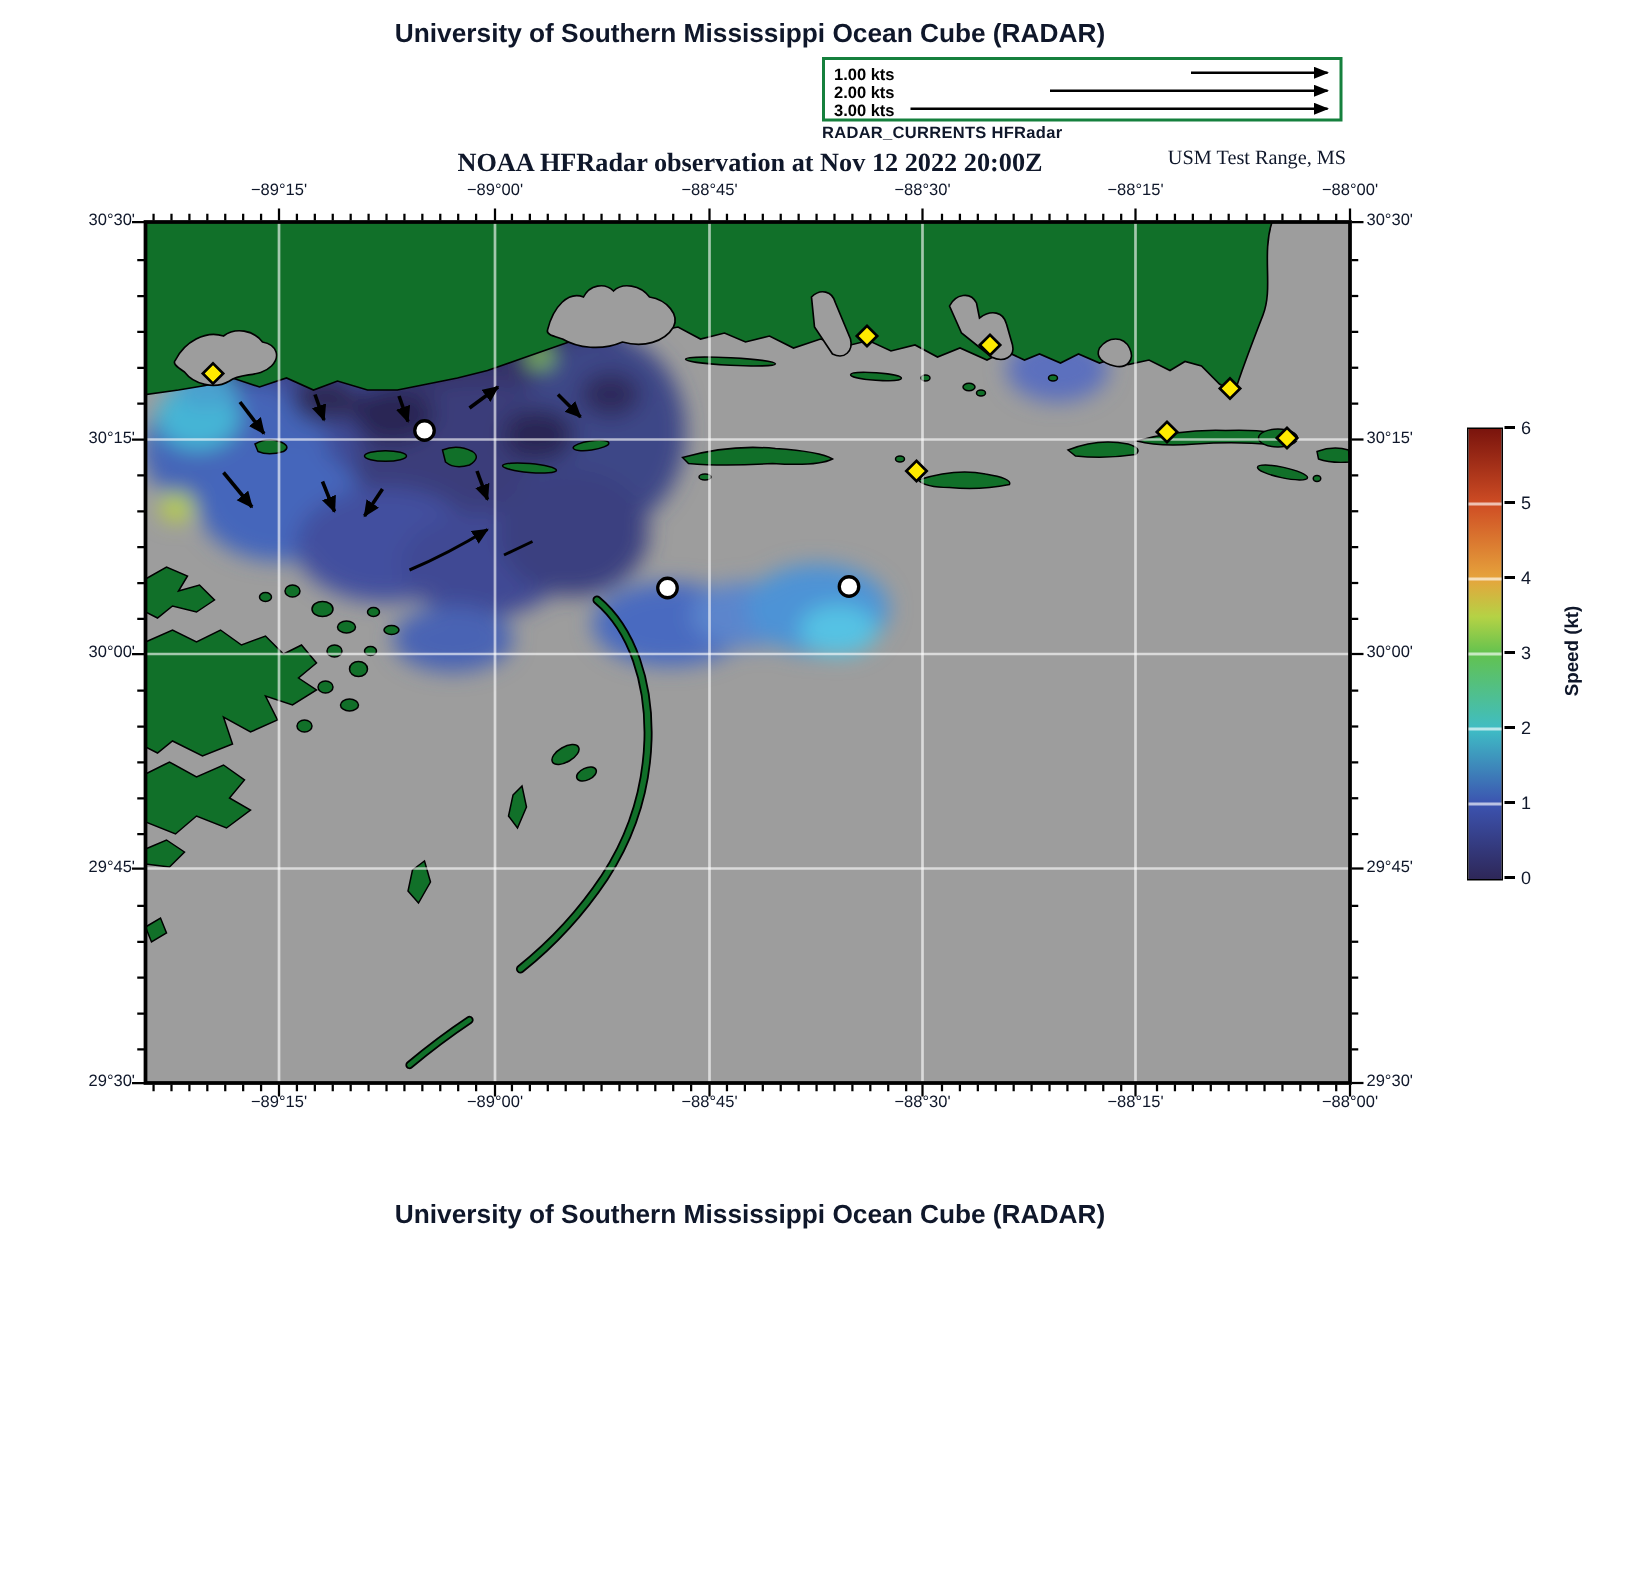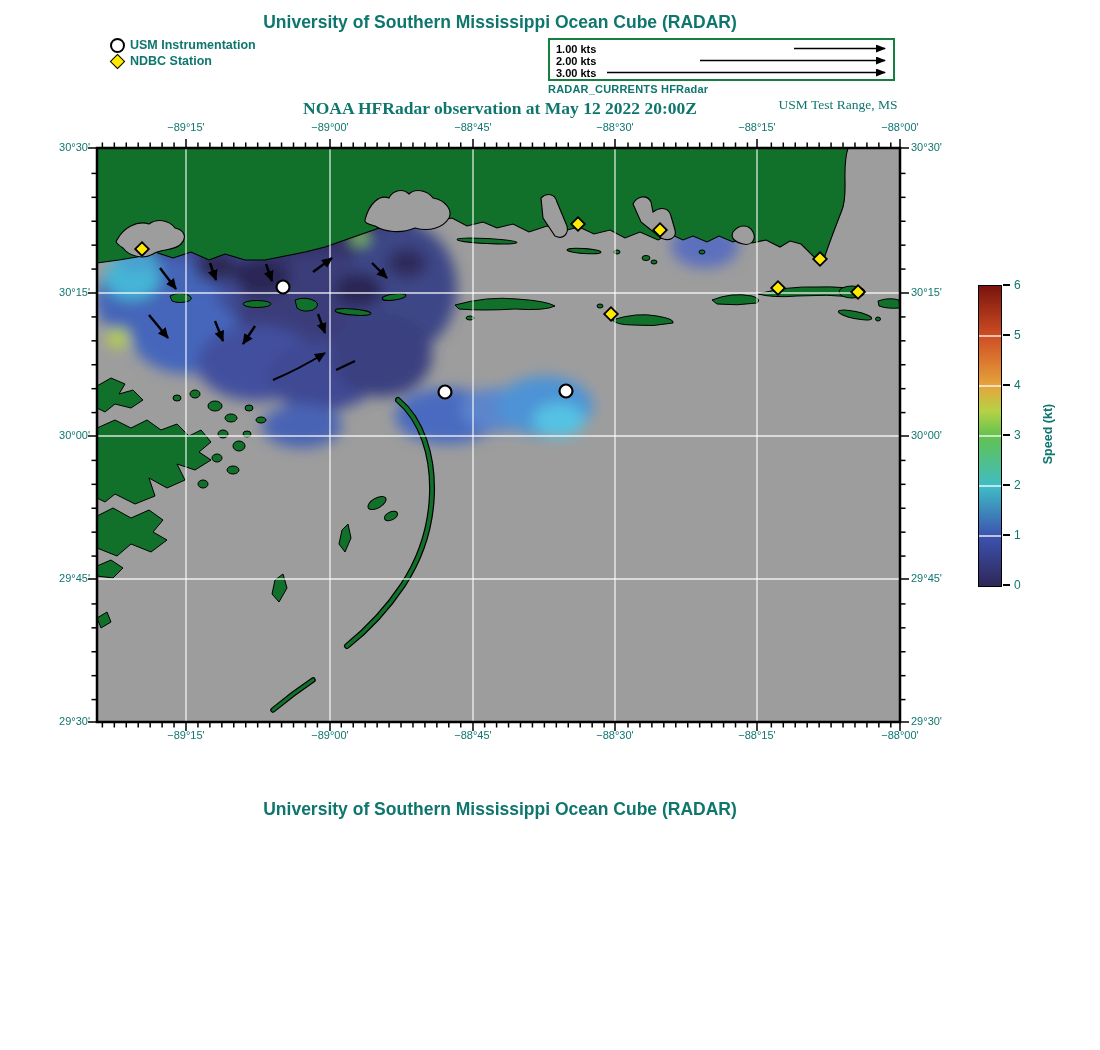--- a/index.html
+++ b/index.html
@@ -1,17 +1,17 @@
 <!DOCTYPE html>
 <html><head>
 <meta charset="utf-8">
 <style>
   html,body{margin:0;padding:0;background:#fff}
   .page{position:relative;width:1100px;height:1050px;background:#fff;overflow:hidden;
-        font-family:"Liberation Sans",sans-serif;color:#0f766e}
+        font-family:"Liberation Sans",sans-serif;color:#0f172a}
   .title-top{position:absolute;left:0;top:12px;width:1000px;text-align:center;
              font-size:17.5px;font-weight:bold}
   .title-bottom{position:absolute;left:0;top:799px;width:1000px;text-align:center;
              font-size:17.5px;font-weight:bold}
   .legend{position:absolute;left:110px;top:37px}
   .legend-row{display:flex;align-items:center;height:16px;font-size:12.5px;font-weight:bold}
   .lg-circle{display:inline-block;width:11px;height:11px;border:2px solid #000;
              border-radius:50%;background:#fff;margin-right:5px;flex:none}
   .lg-diamond{display:inline-block;width:9px;height:9px;border:1.6px solid #000;
              background:#ffeb00;transform:rotate(45deg);margin:0 7px 0 2px;flex:none}
@@ -31,49 +31,39 @@
   .cbar-label{position:absolute;left:1048px;top:434px;transform:translate(-50%,-50%) rotate(-90deg);
               font-size:12.5px;font-weight:bold;white-space:nowrap}
 </style>
 </head>
 <body>
 
 <div class="page">
 
   <div class="title-top">University of Southern Mississippi Ocean Cube (RADAR)</div>
 
-  <div class="legend">
-    <div class="legend-row">
-      <span class="lg-circle"></span>
-      <span>USM Instrumentation</span>
-    </div>
-    <div class="legend-row">
-      <span class="lg-diamond"></span>
-      <span>NDBC Station</span>
-    </div>
-  </div>
 
   <div class="vecbox">
     <svg id="vecbox-svg" width="343" height="39">
       <defs>
         <marker id="vah" markerUnits="userSpaceOnUse" markerWidth="14" markerHeight="10" refX="9" refY="4" orient="auto">
           <path d="M0,0 L10,4 L0,8 Z" fill="#000"></path>
         </marker>
       </defs>
     <text x="6" y="13" font-size="11" font-weight="bold" font-family="&quot;Liberation Sans&quot;,sans-serif">1.00 kts</text>
         <line x1="244" y1="8.5" x2="335" y2="8.5" stroke="#000" stroke-width="1.6" marker-end="url(#vah)"></line>
         <text x="6" y="25" font-size="11" font-weight="bold" font-family="&quot;Liberation Sans&quot;,sans-serif">2.00 kts</text>
         <line x1="150" y1="20.5" x2="335" y2="20.5" stroke="#000" stroke-width="1.6" marker-end="url(#vah)"></line>
         <text x="6" y="37" font-size="11" font-weight="bold" font-family="&quot;Liberation Sans&quot;,sans-serif">3.00 kts</text>
         <line x1="57" y1="32.5" x2="335" y2="32.5" stroke="#000" stroke-width="1.6" marker-end="url(#vah)"></line>
       </svg>
   </div>
   <div class="vec-caption">RADAR_CURRENTS HFRadar</div>
 
-  <div class="subtitle">NOAA HFRadar observation at May 12 2022 20:00Z</div>
+  <div class="subtitle">NOAA HFRadar observation at Nov 12 2022 20:00Z</div>
   <div class="region">USM Test Range, MS</div>
 
   <svg class="map-svg" id="map-svg" width="831" height="602" viewBox="-14 -14 831 602">
     <defs>
       <clipPath id="mapclip">
           <rect x="0" y="0" width="803" height="574"></rect>
         </clipPath>
       <filter id="fblur" x="-20%" y="-20%" width="140%" height="140%">
           <feGaussianBlur stdDeviation="7"></feGaussianBlur>
         </filter>

